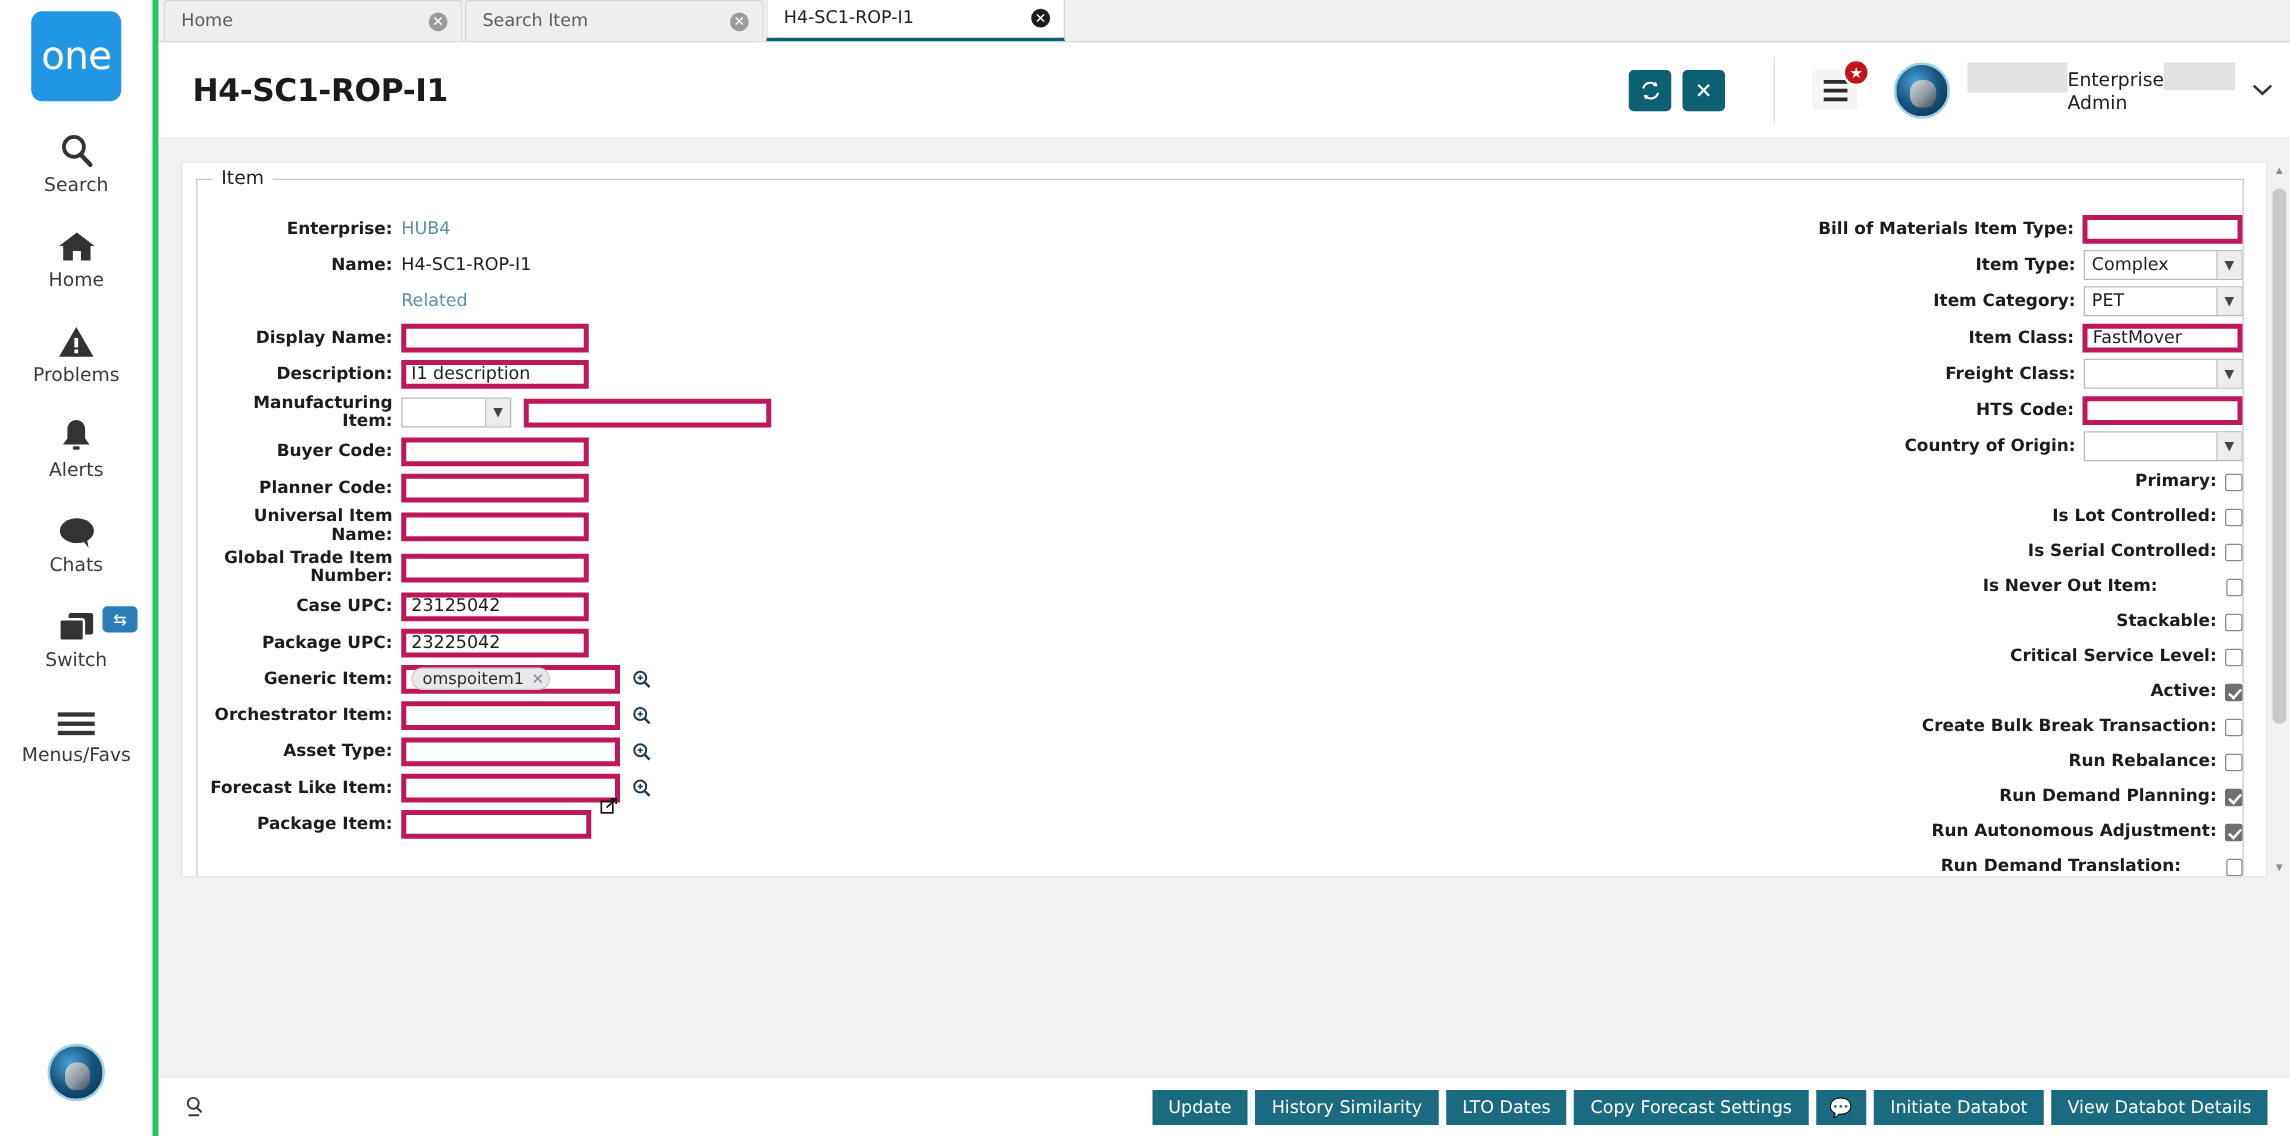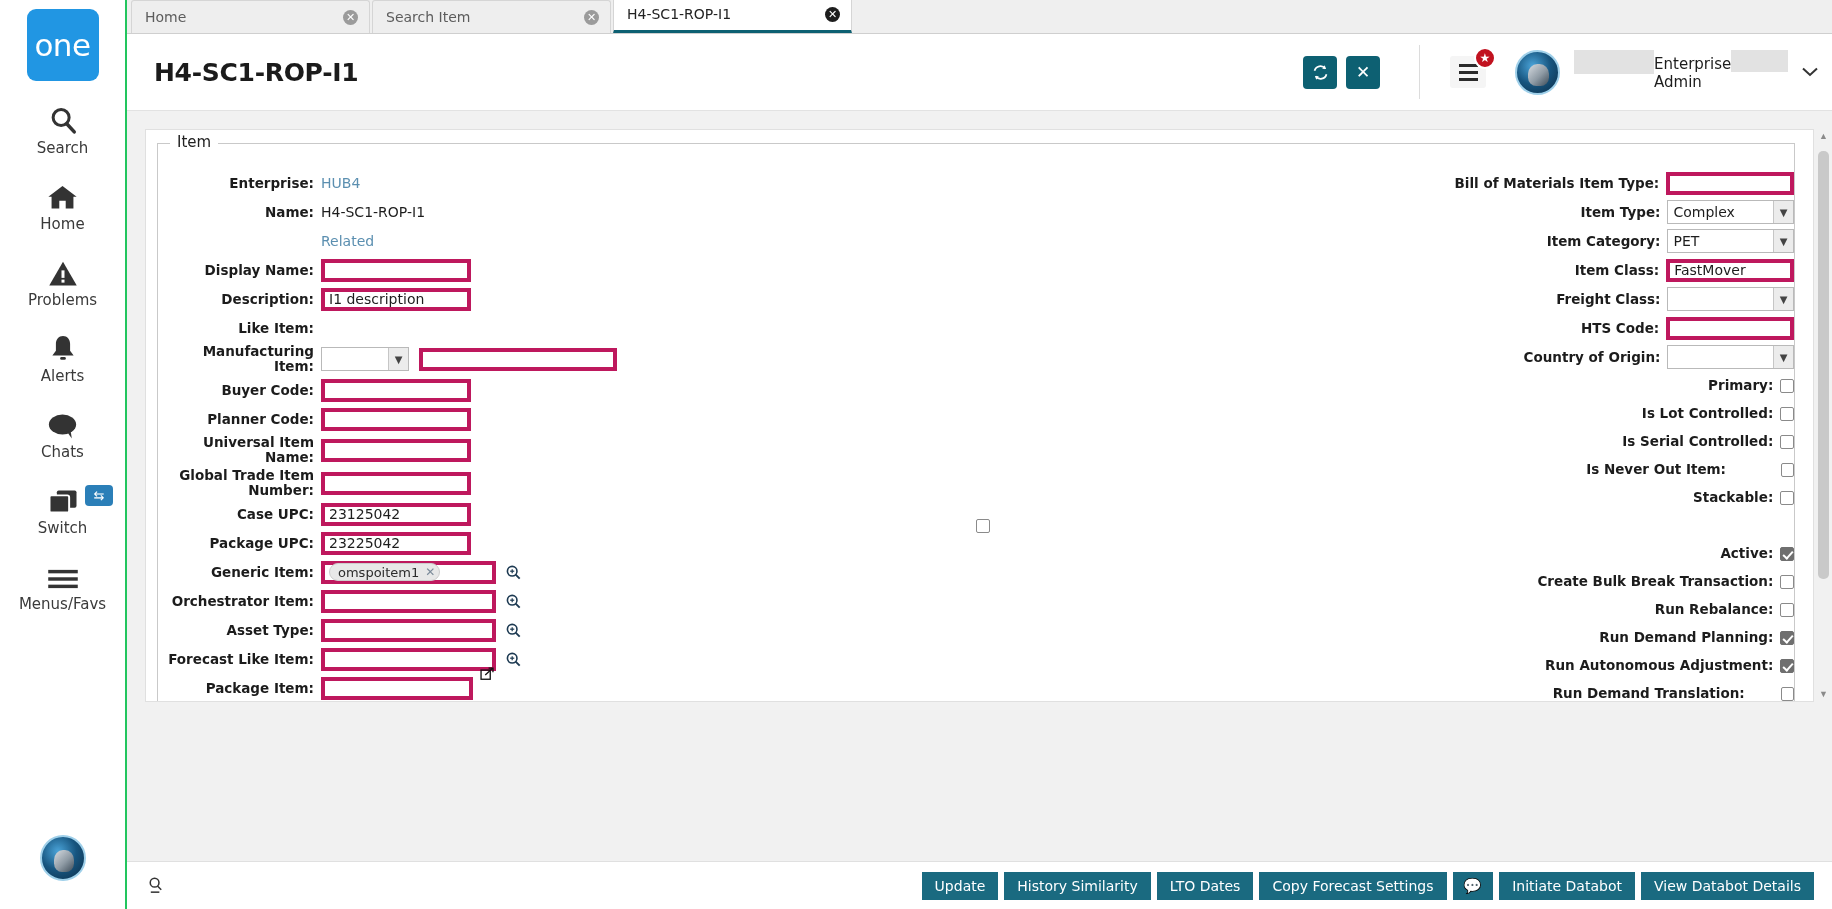--- a/index.html
+++ b/index.html
@@ -13,21 +13,21 @@
   }
 
   
   #app { display: flex; width: 1832px; height: 909px; }
 
   .rail {
     width: 127px;
     min-width: 127px;
     height: 909px;
     background: #ffffff;
-    border-right: 2px solid #22c55e;
+    border-right: 5px solid #22c55e;
     display: flex;
     flex-direction: column;
     align-items: center;
     position: relative;
   }
   .rail-logo {
     width: 72px; height: 72px;
     margin-top: 9px;
     background: #2196e3;
     border-radius: 9px;
@@ -617,24 +617,20 @@
               <div class="frow">
                 <div class="flabel">Display Name:</div>
                 <div class="inp w150"></div>
               </div>
 
               <div class="frow">
                 <div class="flabel">Description:</div>
                 <div class="inp w150">I1 description</div>
               </div>
 
-              <div class="frow">
-                <div class="flabel">Like Item:</div>
-                <div class="fval"></div>
-              </div>
 
               <div class="frow">
                 <div class="flabel">Manufacturing Item:</div>
                 <div class="sel w88">
                   <span class="arrow">▼</span>
                 </div>
                 <div class="inp w198" style="margin-left:10px;"></div>
               </div>
 
               <div class="frow">
@@ -806,20 +802,21 @@
                 <div class="flabel">Is Never Out Item:</div>
                 <span class="cbx"></span>
               </div>
 
               <div class="frow" style="min-height:25px;">
                 <div class="flabel">Stackable:</div>
                 <span class="cbx"></span>
               </div>
 
               <div class="frow" style="min-height:25px;">
+                <div class="flabel">Critical Service Level:</div>
                 <span class="cbx"></span>
               </div>
 
               <div class="frow" style="min-height:25px;">
                 <div class="flabel">Active:</div>
                 <span class="cbx on"></span>
               </div>
 
               <div class="frow" style="min-height:25px;">
                 <div class="flabel">Create Bulk Break Transaction:</div>

